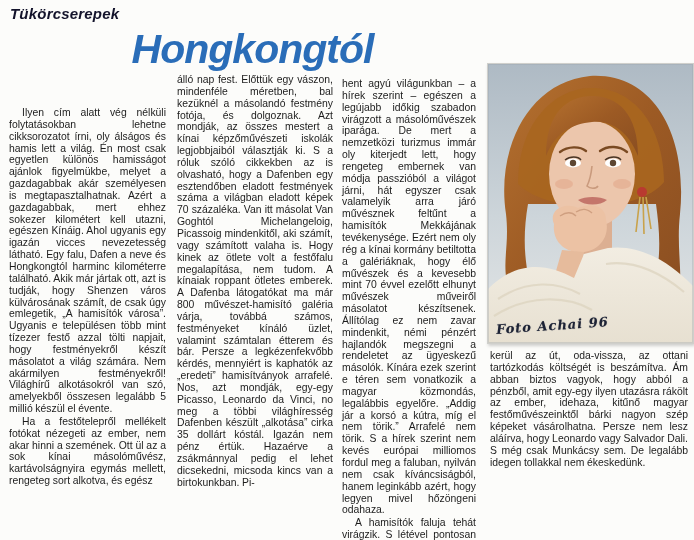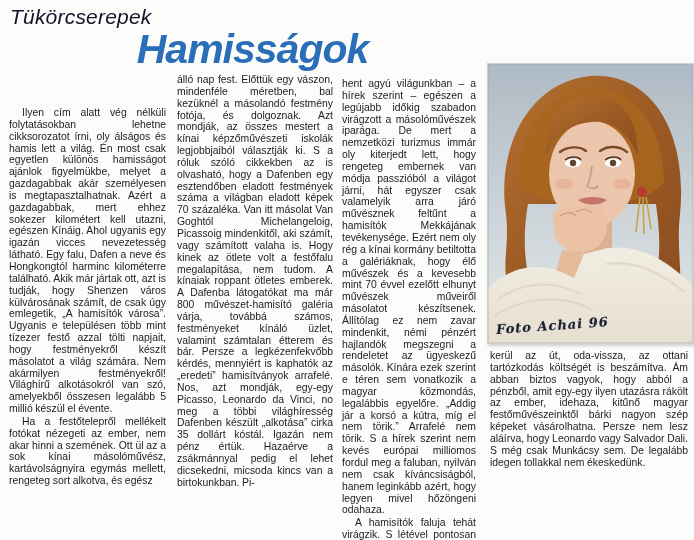--- a/index.html
+++ b/index.html
@@ -6,21 +6,21 @@
   body {
     width:694px; height:540px; overflow:hidden;
     background:#fbfbf8;
     font-family:"Liberation Sans", sans-serif;
     -webkit-font-smoothing:antialiased;
   }
   .page { position:relative; width:694px; height:540px; background:#fcfcfa; }
 
   .kicker {
     position:absolute; left:10px; top:5px;
-    font-size:21px; font-weight:normal; font-style:italic;
+    font-size:15px; font-weight:bold; font-style:italic;
     color:#13132b; letter-spacing:.2px;
   }
   .title {
     position:absolute; left:0; top:26px; width:505px;
     text-align:center;
     font-size:41px; font-weight:bold; font-style:italic;
     color:#2a6db8; letter-spacing:-1px;
   }
 
   .byline { position:absolute; left:0; top:70px; width:166px; }
@@ -62,21 +62,21 @@
     white-space:nowrap;
   }
 </style>
 </head>
 <body>
 
 <div class="page">
 
   <div class="kicker">Tükörcserepek</div>
 
-  <h1 class="title" style="margin:0;">Hamisságok</h1>
+  <h1 class="title" style="margin:0;">Hongkongtól</h1>
 
 
   <div class="col" id="col1">
     <p class="indent">Ilyen cím alatt vég nélküli folytatásokban lehetne cikksorozatot írni, oly álságos és hamis lett a világ. Én most csak egyetlen különös hamisságot ajánlok figyelmükbe, melyet a gazdagabbak akár személyesen is megtapasztalhatnak. Azért a gazdagabbak, mert ehhez sokezer kilométert kell utazni, egészen Kínáig. Ahol ugyanis egy igazán vicces nevezetesség látható. Egy falu, Dafen a neve és Hongkongtól harminc kilométerre található. Akik már jártak ott, azt is tudják, hogy Shenzen város külvárosának számít, de csak úgy emlegetik, „A hamisítók városa”. Ugyanis e településen több mint tízezer festő azzal tölti napjait, hogy festményekről készít másolatot a világ számára. Nem akármilyen festményekről! Világhírű alkotásokról van szó, amelyekből összesen legalább 5 millió készül el évente.</p>
     <p class="indent">Ha a festőtelepről mellékelt fotókat nézegeti az ember, nem akar hinni a szemének. Ott ül az a sok kínai másolóművész, kartávolságnyira egymás mellett, rengeteg sort alkotva, és egész</p>
   </div>
 
   <div class="col" id="col2">
     <p>álló nap fest. Előttük egy vászon, mindenféle méretben, bal kezüknél a másolandó festmény fotója, és dolgoznak. Azt mondják, az összes mestert a kínai képzőművészeti iskolák legjobbjaiból választják ki. S a róluk szóló cikkekben az is olvasható, hogy a Dafenben egy esztendőben eladott festmények száma a világban eladott képek 70 százaléka. Van itt másolat Van Goghtól Michelangeloig, Picassoig mindenkitől, aki számít, vagy számított valaha is. Hogy kinek az ötlete volt a festőfalu megalapítása, nem tudom. A kínaiak roppant ötletes emberek. A Dafenba látogatókat ma már 800 művészet-hamisító galéria várja, továbbá számos, festményeket kínáló üzlet, valamint számtalan étterem és bár. Persze a legkézenfekvőbb kérdés, mennyiért is kaphatók az „eredeti” hamisítványok arrafelé. Nos, azt mondják, egy-egy Picasso, Leonardo da Vinci, no meg a többi világhíresség Dafenben készült „alkotása” cirka 35 dollárt kóstál. Igazán nem pénz értük. Hazaérve a zsákmánnyal pedig el lehet dicsekedni, micsoda kincs van a birtokunkban. Pi-</p>
   </div>

